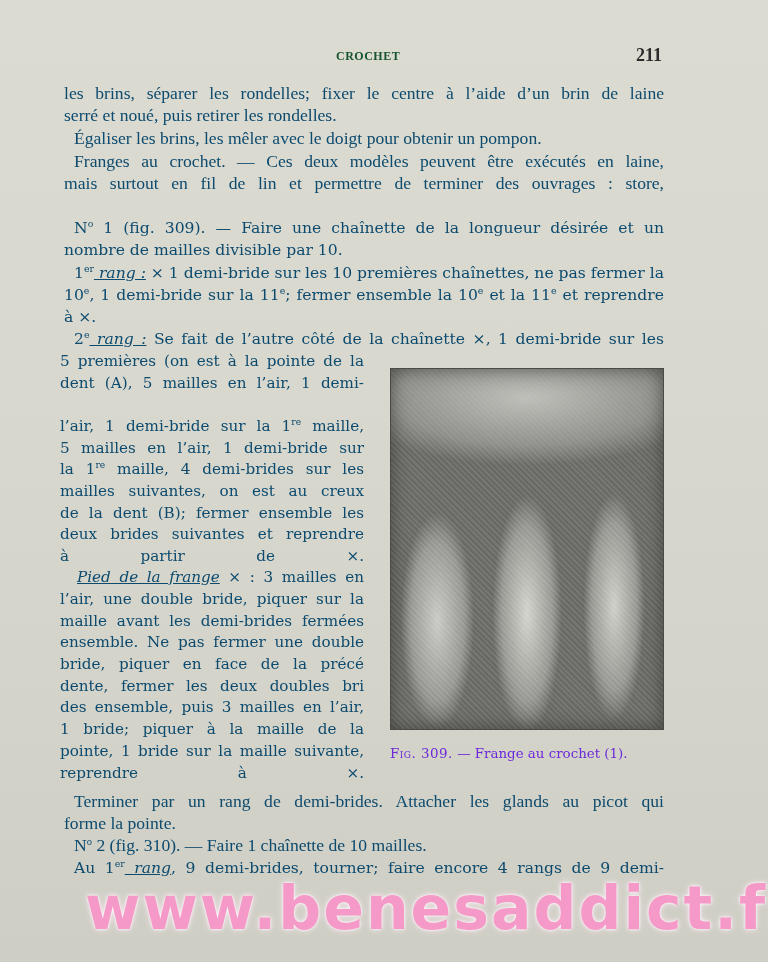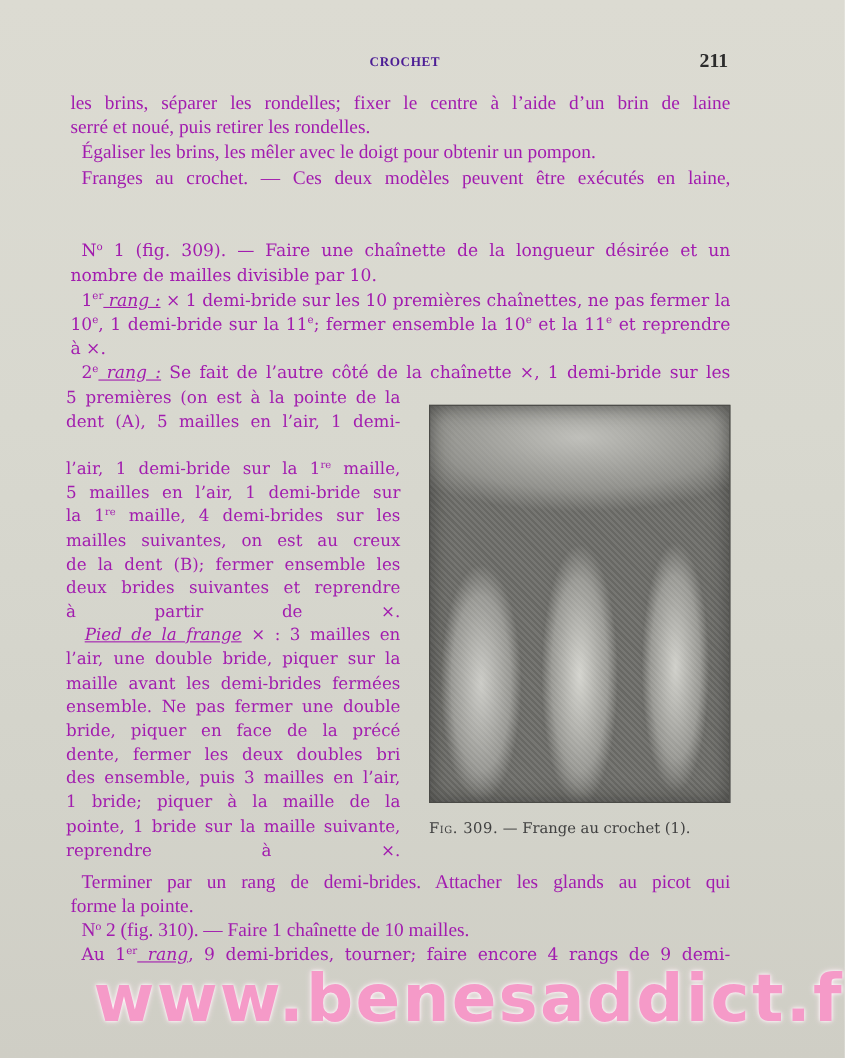--- a/index.html
+++ b/index.html
@@ -10,31 +10,31 @@
     color: #2a2a2a;
     position: relative;
   }
   .page { position: absolute; left: 0; top: 0; width: 768px; height: 962px; }
   .running-head {
     position: absolute; top: 49px; left: 0; width: 768px; height: 20px;
   }
   .rh-title {
     position: absolute; left: 336px; top: 0;
     font-family: "Liberation Serif", serif; font-weight: bold;
-    font-size: 12px; letter-spacing: 0.5px; color: #4c1d95;
+    font-size: 12px; letter-spacing: 0.5px; color: #14532d;
   }
   .rh-page {
     position: absolute; left: 636px; top: -4px;
     font-family: "Liberation Serif", serif; font-weight: bold;
     font-size: 18px; color: #2b2b2b;
   }
   .line {
     position: absolute; white-space: nowrap;
     font-family: "Liberation Serif", serif;
-    font-size: 17.6px; line-height: 22px; color: #a21caf;
+    font-size: 17.6px; line-height: 22px; color: #0c4a6e;
   }
   .line.full { left: 64px; width: 600px; text-align: justify; text-align-last: justify; }
   .line.ind { left: 74px; width: 590px; text-align: justify; text-align-last: justify; }
   .line.last { text-align-last: left; }
   .line.narrow { left: 60px; width: 304px; text-align: justify; text-align-last: justify; font-family: "DejaVu Serif", serif; font-size: 15.2px; }
   .line.narrow.ind { left: 77px; width: 287px; }
   .line.dv { font-family: "DejaVu Serif", serif; font-size: 15.6px; }
   i, .it { font-style: italic; text-decoration: underline; }
   sup { font-size: 60%; vertical-align: 6px; line-height: 0; }
   .figure {
@@ -44,21 +44,21 @@
       radial-gradient(ellipse 17% 44% at 50% 68%, rgba(238,238,232,0.8) 0%, rgba(238,238,232,0.35) 55%, transparent 75%),
       radial-gradient(ellipse 15% 42% at 82% 66%, rgba(236,236,230,0.78) 0%, rgba(236,236,230,0.35) 55%, transparent 75%),
       radial-gradient(ellipse 80% 22% at 50% 8%, rgba(200,200,195,0.9) 0%, rgba(170,170,165,0.6) 60%, transparent 85%),
       repeating-linear-gradient(45deg, rgba(255,255,255,0.06) 0 2px, rgba(0,0,0,0.06) 2px 4px),
       #6e6e6a;
     border: 1px solid #4a4a46;
     box-shadow: inset 0 0 18px rgba(40,40,38,0.6);
   }
   .caption {
     position: absolute; left: 390px; top: 746px; width: 272px;
-    font-family: "DejaVu Serif", serif; font-size: 13.4px; color: #404040;
+    font-family: "DejaVu Serif", serif; font-size: 13.4px; color: #6d28d9;
     white-space: nowrap;
   }
   .caption .sc { font-variant: small-caps; letter-spacing: 0.5px; }
   .watermark {
     position: absolute; left: 85px; top: 873px;
     font-family: "DejaVu Sans", sans-serif; font-weight: bold;
     font-size: 60px; letter-spacing: 2px; color: #f59ac8;
     text-shadow: 0 0 3px #fff, 0 0 6px #fbe6f0;
     white-space: nowrap;
   }
@@ -72,20 +72,21 @@
     <span class="rh-title">CROCHET</span>
     <span class="rh-page">211</span>
   </div>
 
   <div class="line full" style="top:82px">les brins, séparer les rondelles; fixer le centre à l’aide d’un brin de laine</div>
   <div class="line ind last" style="top:127px">Égaliser les brins, les mêler avec le doigt pour obtenir un pompon.</div>
 
   <div class="line full last" style="top:104px">serré et noué, puis retirer les rondelles.</div>
 
   <div class="line ind" style="top:150px">Franges au crochet. — Ces deux modèles peuvent être exécutés en laine,</div>
+  <div class="line full" style="top:172px">mais surtout en fil de lin et permettre de terminer des ouvrages : store,</div>
 
   <div class="line ind dv" style="top:217px"><span><span>N</span><sup>o</sup></span><span> 1 (fig. 309). — Faire une chaînette de la longueur désirée et un</span></div>
   <div class="line full last dv" style="top:239px">nombre de mailles divisible par 10.</div>
 
   <div class="line ind dv" style="top:262px"><span>1</span><sup>er</sup><span class="it"> rang :</span><span> × 1 demi-bride sur les 10 premières chaînettes, ne pas fermer la</span></div>
   <div class="line full dv" style="top:284px"><span>10</span><sup>e</sup><span>, 1 demi-bride sur la 11</span><sup>e</sup><span>; fermer ensemble la 10</span><sup>e</sup><span> et la 11</span><sup>e</sup><span> et reprendre</span></div>
   <div class="line full last dv" style="top:306px">à ×.</div>
 
   <div class="line ind dv" style="top:328px"><span>2</span><sup>e</sup><span class="it"> rang :</span><span> Se fait de l’autre côté de la chaînette ×, 1 demi-bride sur les</span></div>
   <div class="line narrow" style="top:350px">5 premières (on est à la pointe de la</div>

